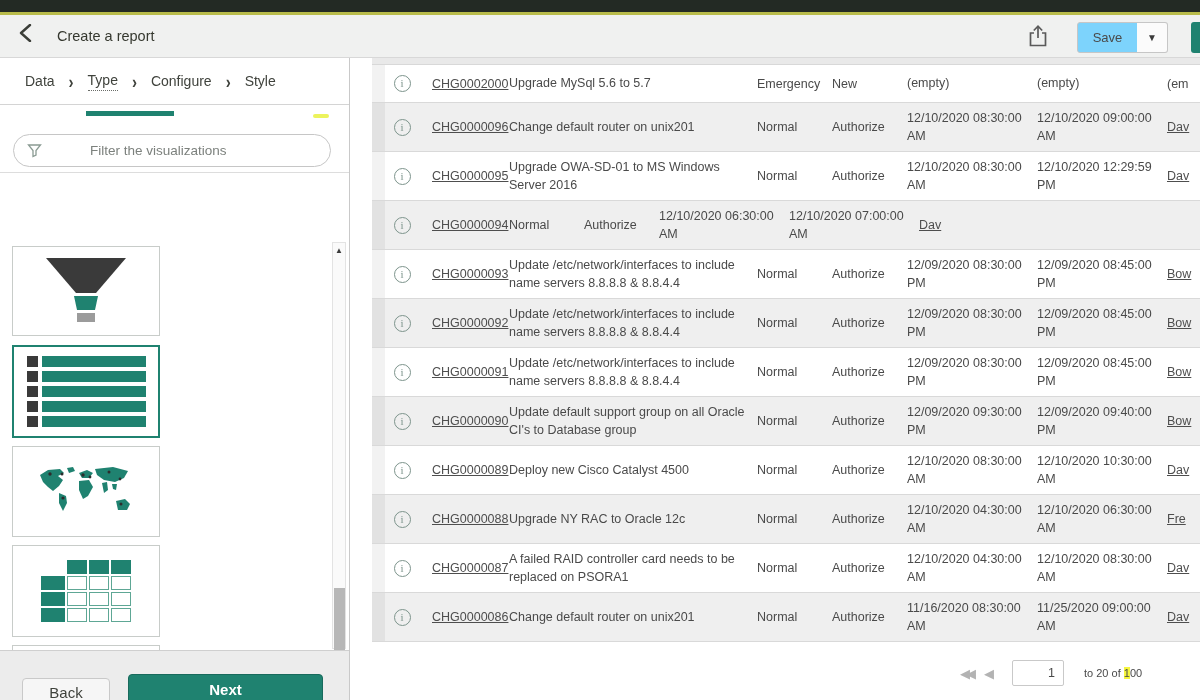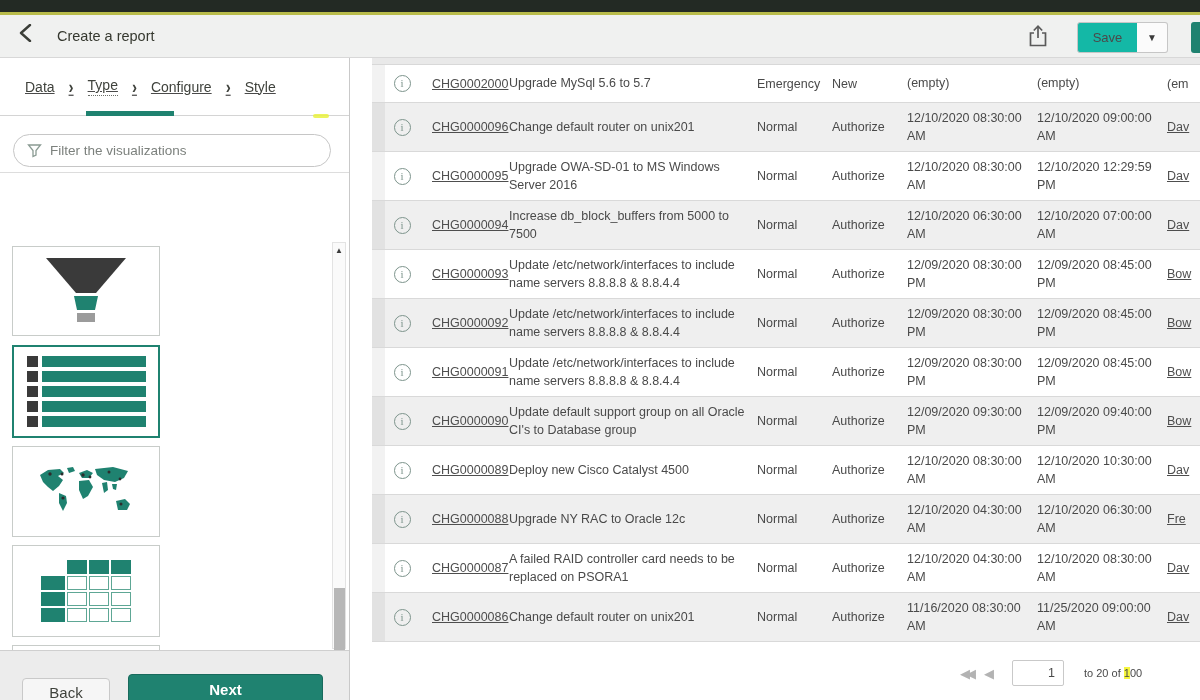--- a/index.html
+++ b/index.html
@@ -9,45 +9,45 @@
 
   
   #page { position:relative; width:1200px; height:700px; }
   #darkbar { left:0; top:0; width:1200px; height:12px; background:#232a24; }
   #olive  { left:0; top:12px; width:1200px; height:3px; background:#b9bc4b; }
   #header { left:0; top:15px; width:1200px; height:43px; background:#f0f1f0;
             border-bottom:1px solid #d8d8d8; }
   #back-chevron { left:18px; top:24px; width:16px; height:18px; cursor:pointer; }
   #hdr-title { left:57px; top:28px; font-size:14.5px; color:#35382f; }
   #share-btn { left:1027px; top:24px; width:22px; height:24px; cursor:pointer; }
-  #save-btn { left:1077px; top:22px; width:61px; height:31px; background:#14b8a6;
+  #save-btn { left:1077px; top:22px; width:61px; height:31px; background:#7dd3fc;
      border:1px solid #c6c6c6; border-radius:3px 0 0 3px; font-size:13px; color:#4a4a4a;
      display:flex; align-items:center; justify-content:center; }
   #save-caret { left:1137px; top:22px; width:31px; height:31px; background:#fbfbfb;
      border:1px solid #c6c6c6; border-left:none; border-radius:0 3px 3px 0;
      display:flex; align-items:center; justify-content:center; font-size:10px; color:#3b3b3b; }
   #edge-primary { left:1191px; top:22px; width:9px; height:31px; background:#1f8270; border-radius:3px 0 0 3px; }
 
   
   #left-panel { left:0; top:58px; width:350px; height:642px; background:#fff;
     border-right:1px solid #c9c9c9; }
-  #steps { position:absolute; left:0; top:0; width:349px; height:58px;
-    border-bottom:1px solid #d4d4d4; display:flex; align-items:center; padding-left:25px;text-decoration:underline; }
+  #steps { position:absolute; left:0; top:0; width:349px; height:47px;
+    border-bottom:1px solid #d4d4d4; display:flex; align-items:center; padding-left:25px; }
   .step { font-size:14px; color:#3f423c; margin:0 14px 0 14px; cursor:pointer; white-space:nowrap; }
   .step:first-child { margin-left:0; }
   .step.active { border-bottom:1px dotted #6a6d68; padding-bottom:2px; }
   .step-chev { font-size:15px; color:#3f423c; font-weight:bold; transform:scaleY(1.25); }
   #active-underline { left:86px; top:53px; width:88px; height:5px; background:#1f8270; }
   #yellow-artifact { left:313px; top:56px; width:16px; height:4px; background:#e9f13f; opacity:.85; border-radius:2px; }
 
   #filter-pill { position:absolute; left:13px; top:76px; width:318px; height:33px;
     border:1px solid #c6c6c6; border-radius:17px; background:#fff; display:flex; align-items:center; }
   #filter-pill svg { margin:0 8px 0 13px; }
   #filter-input { border:none; outline:none; flex:1; font-size:13.5px; color:#4a4a4a;
-    font-family:"Liberation Sans",sans-serif; background:transparent; }
+    font-family:"Liberation Sans",sans-serif; background:transparent;margin-left:40px; }
   #filter-input::placeholder { color:#7c817d; }
   #viz-divider { position:absolute; left:0; top:114px; width:349px; height:1px; background:#ddd; }
 
   #viz-scroll { position:absolute; left:0; top:116px; width:349px; height:475px; }
   .viz-card { position:absolute; left:12px; width:148px; background:#fff;
     border:1px solid #c8ccc9; display:flex; align-items:center; justify-content:center; cursor:pointer; }
   .viz-card.selected { border:2.5px solid #1f8270; }
   #card-funnel { top:72px; height:90px; }
   #card-barlist { top:171px; height:93px; }
   #card-map { top:272px; height:91px; }
@@ -295,21 +295,20 @@
     <div class="cell c-state">Authorize</div>
     <div class="cell c-date">12/10/2020 08:30:00 AM</div>
     <div class="cell c-date">12/10/2020 12:29:59 PM</div>
     <span class="cell c-asg link">Dav</span>
   </div>
         <div class="row alt">
     <span class="cell c-info">
             <span class="i-icon">i</span>
           </span>
     <a class="cell c-num">CHG0000094</a>
-    <div class="cell c-desc">Increase db_block_buffers from 5000 to 7500</div>
     <div class="cell c-pri">Normal</div>
     <div class="cell c-state">Authorize</div>
     <div class="cell c-date">12/10/2020 06:30:00 AM</div>
     <div class="cell c-date">12/10/2020 07:00:00 AM</div>
     <span class="cell c-asg link">Dav</span>
   </div>
         <div class="row">
     <span class="cell c-info">
             <span class="i-icon">i</span>
           </span>

